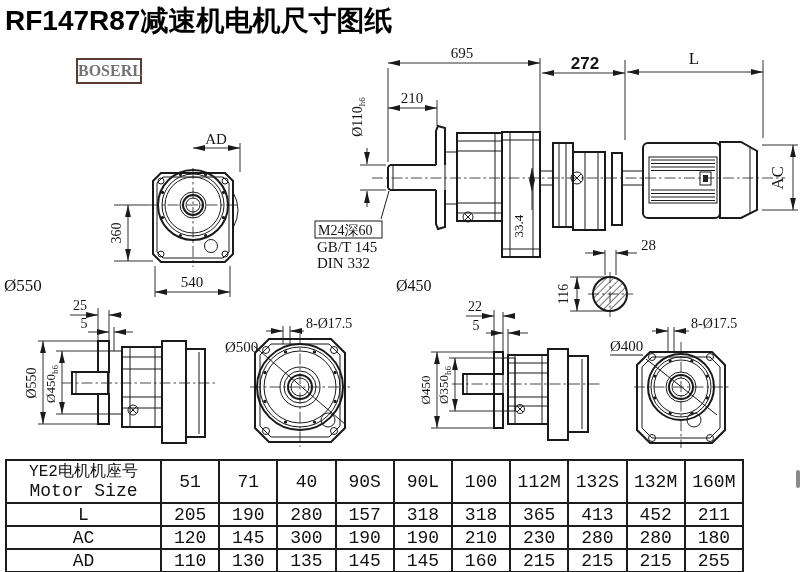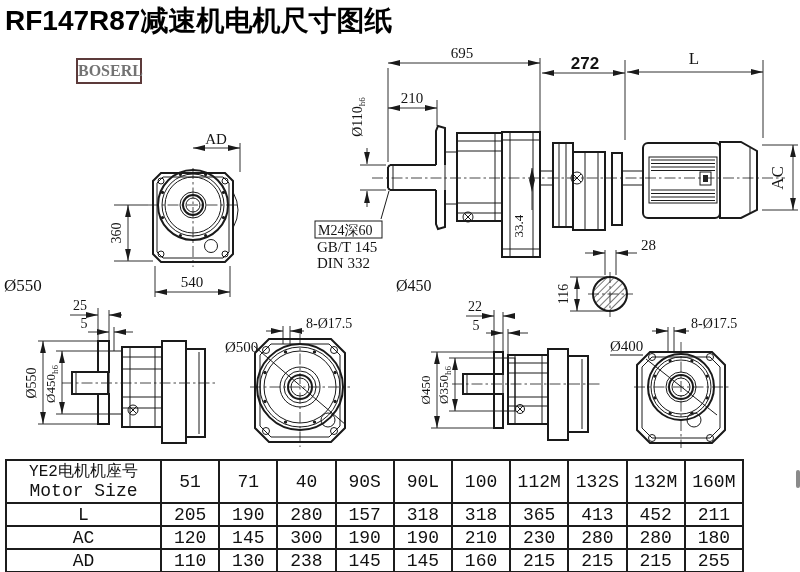--- a/index.html
+++ b/index.html
@@ -361,21 +361,21 @@
     <td>210</td>
     <td>230</td>
     <td>280</td>
     <td>280</td>
     <td>180</td>
   </tr>
   <tr class="rw">
     <td>AD</td>
     <td>110</td>
     <td>130</td>
-    <td>238</td>
+    <td>135</td>
     <td>145</td>
     <td>145</td>
     <td>160</td>
     <td>215</td>
     <td>215</td>
     <td>215</td>
     <td>255</td>
   </tr>
 </tbody>
   </table>

